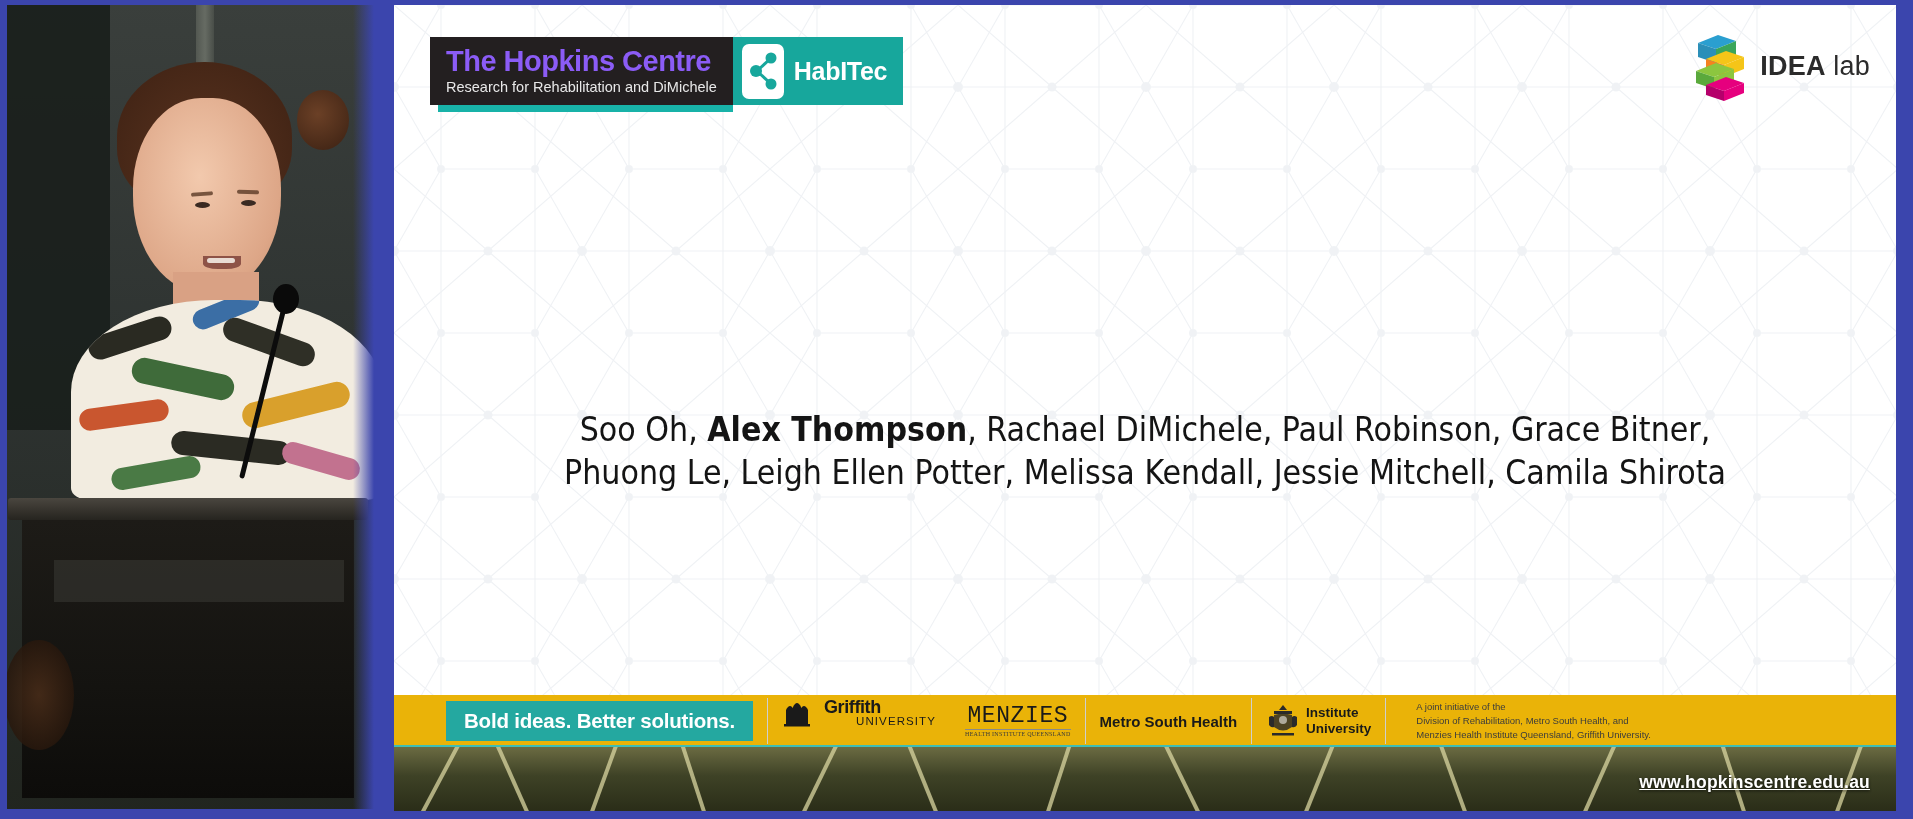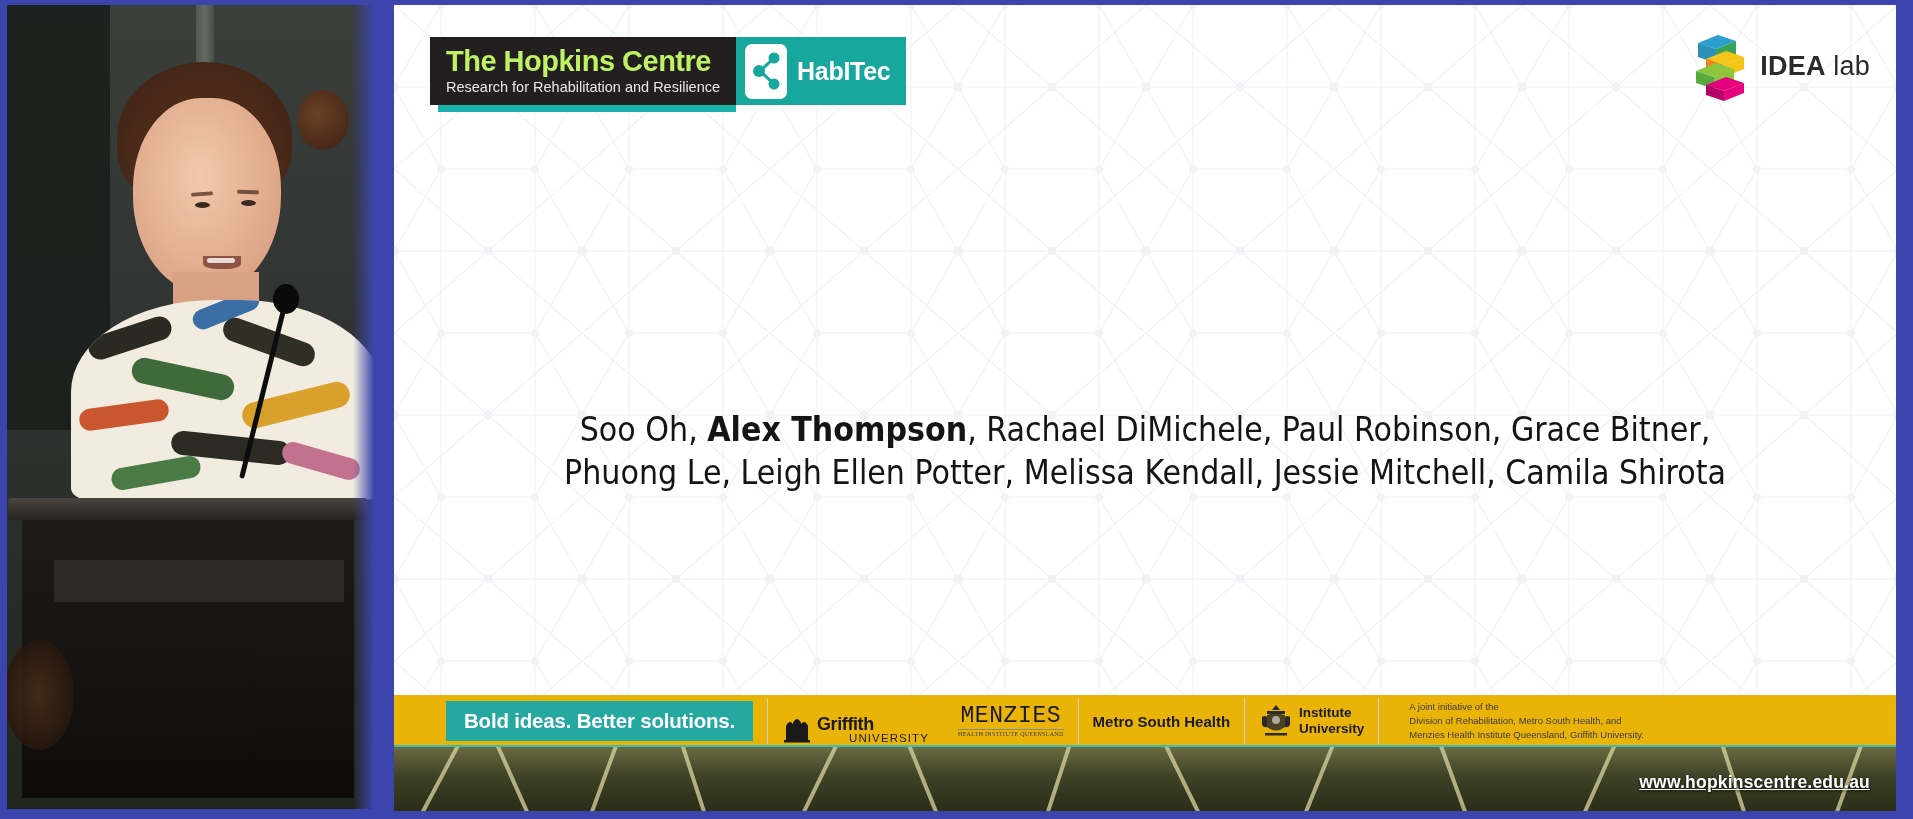--- a/index.html
+++ b/index.html
@@ -131,21 +131,21 @@
 
   
   .logo-lockup {
     position:absolute; left:36px; top:32px; display:flex; align-items:stretch; height:68px;
   }
   .hopkins-block {
     background:#231f20; padding:8px 16px 6px 16px; display:flex; flex-direction:column;
     justify-content:center; position:relative;
   }
   .hopkins-title {
-    color:#bef264; font-size:29px; font-weight:bold; line-height:1.0;
+    color:#8b5cf6; font-size:29px; font-weight:bold; line-height:1.0;
     letter-spacing:-0.5px; white-space:nowrap;
   }
   .hopkins-sub {
     color:#e8e8e8; font-size:14.5px; line-height:1.2; margin-top:3px; white-space:nowrap;
   }
   .hopkins-underline {
     position:absolute; left:8px; right:0; bottom:-7px; height:7px; background:#18b2a8;
   }
   .habitec-block {
     background:#17a79c; display:flex; align-items:center; gap:10px; padding:0 16px 0 9px;
@@ -181,21 +181,21 @@
   .footer-band {
     position:absolute; left:0; bottom:64px; width:1502px; height:52px;
     background:#eab308; display:flex; align-items:center; padding-left:52px;
   }
   .tagline {
     background:#24a8a0; color:#ffffff; font-size:20.5px; font-weight:bold;
     padding:8px 18px; white-space:nowrap; letter-spacing:-0.2px;
   }
   .fdiv { width:1px; height:46px; background:#cfcfcf; margin:0 14px; }
   .logo-cell { display:flex; align-items:center; justify-content:center; height:46px; }
-  .griffith { display:flex; align-items:flex-end; gap:5px; }
+  .griffith { display:flex; align-items:flex-start; gap:12px; }
   .griffith-txt { line-height:1.0; }
   .griffith-txt .g1 { font-size:18px; font-weight:bold; color:#1a1a1a; letter-spacing:-0.4px; }
   .griffith-txt .g2 { font-size:11.5px; color:#1a1a1a; letter-spacing:1.1px;margin-left:32px; }
   .menzies { text-align:center; line-height:1.05; }
   .menzies .m1 {
     font-family:Liberation Mono, monospace; font-size:23px; color:#1a1a1a; letter-spacing:0.6px;
   }
   .menzies .m2 {
     font-family:"Liberation Serif", serif; font-size:6px; color:#3a3a3a; letter-spacing:0.3px;
     border-top:1px solid #8a8a8a; padding-top:1px; margin-top:1px;
@@ -294,21 +294,21 @@
             <circle cx="94" cy="82" r="4.5"></circle>
           </g>
         </pattern>
       </defs>
       <rect width="1502" height="806" fill="url(#hexnet)"></rect>
     </svg>
 
     <div class="logo-lockup">
       <div class="hopkins-block">
         <div class="hopkins-title">The Hopkins Centre</div>
-        <div class="hopkins-sub">Research for Rehabilitation and Resilience</div>
+        <div class="hopkins-sub">Research for Rehabilitation and DiMichele</div>
         <div class="hopkins-underline"></div>
       </div>
       <div class="habitec-block">
         <div class="habitec-icon">
           <svg width="30" height="40" viewBox="0 0 30 40">
             <line x1="9" y1="20" x2="22" y2="8" stroke="#17a79c" stroke-width="3"></line>
             <line x1="9" y1="20" x2="22" y2="32" stroke="#17a79c" stroke-width="3"></line>
             <circle cx="8" cy="20" r="6" fill="#17a79c"></circle>
             <circle cx="23" cy="7" r="5.5" fill="#17a79c"></circle>
             <circle cx="23" cy="33" r="5.5" fill="#17a79c"></circle>

